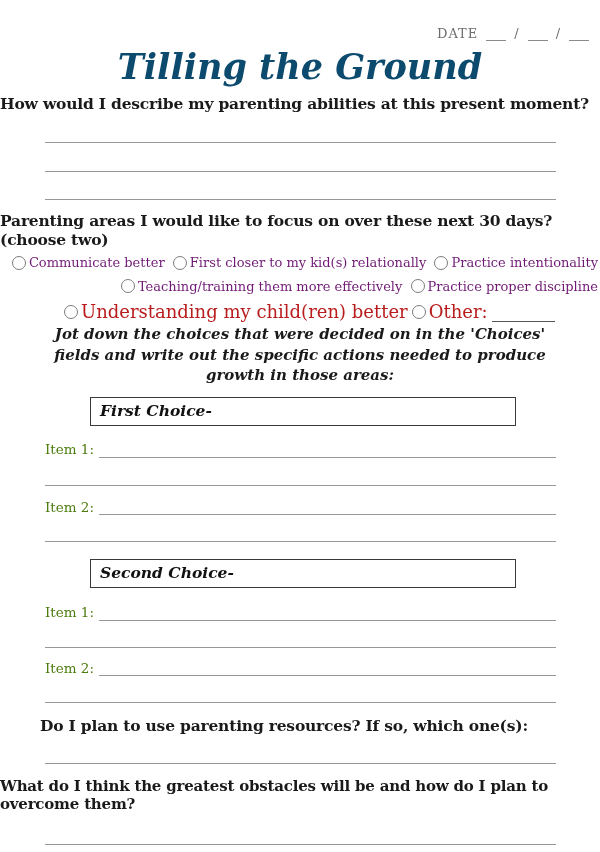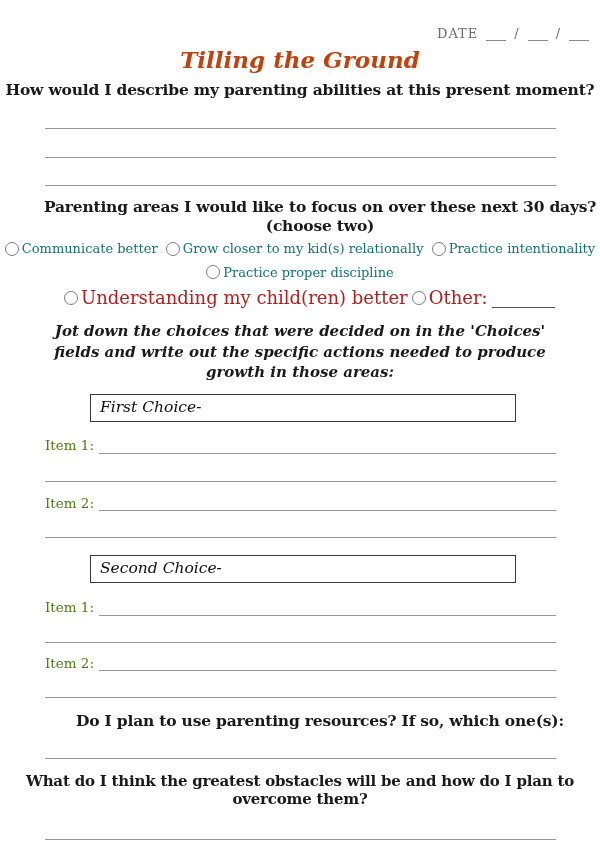--- a/index.html
+++ b/index.html
@@ -16,62 +16,62 @@
     position:absolute;top:26px;left:437px;
     font-size:13px;color:#6d6d6d;letter-spacing:1px;
     display:flex;align-items:flex-end;gap:8px;
   }
   .date-blank{display:inline-block;width:20px;height:12px;border-bottom:1.3px solid #8a8a8a;}
   .date-sep{color:#6d6d6d;font-size:13px;}
   
   .title{
     margin:47px 0 0 0;
     text-align:center;
-    font-size:23px;line-height:1.15;
+    font-size:35px;line-height:1.15;
     font-style:italic;font-weight:bold;
-    color:#c2410c;
+    color:#0c4a6e;
   }
   .q{
-    text-align:center;font-weight:bold;font-size:15.5px;color:#1a1a1a;
+    font-weight:bold;font-size:15.5px;color:#1a1a1a;
     letter-spacing:-0.2px;
   }
   .q1{margin-top:7px;}
   .rule{margin-left:45px;width:511px;border-bottom:1.5px solid #979797;}
   .r1{height:29px;}
   .r2{height:28px;}
   .r3{height:27px;}
-  .q2{margin-top:11px;margin-left:40px;}
+  .q2{margin-top:11px;}
   
   .opt-row{
-    text-align:center;font-size:13px;color:#0f766e;
+    text-align:right;font-size:13px;color:#701a75;
     margin-top:6px;white-space:nowrap;
   }
   .opt{display:inline-flex;align-items:center;margin:0 2px;}
   .opt-circle{
     display:inline-block;width:12px;height:12px;border:1.4px solid #7d7d7d;
     border-radius:50%;margin-right:3px;background:#fff;flex:none;
   }
   .opt-row3{
     display:flex;align-items:flex-end;margin:5px 45px 0 62px;
     font-size:18px;color:#b91c1c;
   }
   .opt-row3 .opt{align-self:center;}
   .other-line{flex:1;border-bottom:1.4px solid #555;height:13px;margin-left:2px;}
   
   .instruction{
-    margin:13px auto 0 auto;width:500px;
+    margin:2px auto 0 auto;width:500px;
     text-align:center;font-weight:bold;font-style:italic;
     font-size:15px;line-height:1.35;color:#1a1a1a;
   }
   
   .choice-box{
     margin-left:90px;width:415px;
     border:1.6px solid #3a3a3a;
     padding:3px 0 5px 9px;
-    font-weight:normal;font-style:italic;font-size:15.5px;color:#111;
+    font-weight:bold;font-style:italic;font-size:15.5px;color:#111;
     background:#fff;
   }
   .box1{margin-top:12px;}
   .box2{margin-top:17px;}
   
   .item-row{
     display:flex;align-items:flex-end;
     margin-left:45px;width:511px;
   }
   .item-label{font-size:13.5px;color:#4d7c0f;flex:none;line-height:1;padding-bottom:1px;}
@@ -113,29 +113,33 @@
 
   <div class="q q2">Parenting areas I would like to focus on over these next 30 days? (choose two)</div>
 
   <div class="opt-row">
     <span class="opt">
       <span class="opt-circle"></span>
       <span>Communicate better</span>
     </span>
     <span class="opt">
       <span class="opt-circle"></span>
-      <span>Grow closer to my kid(s) relationally</span>
+      <span>First closer to my kid(s) relationally</span>
     </span>
     <span class="opt">
       <span class="opt-circle"></span>
       <span>Practice intentionality</span>
     </span>
   </div>
 
   <div class="opt-row">
+    <span class="opt">
+      <span class="opt-circle"></span>
+      <span>Teaching/training them more effectively</span>
+    </span>
     <span class="opt">
       <span class="opt-circle"></span>
       <span>Practice proper discipline</span>
     </span>
   </div>
 
   <div class="opt-row3">
     <span class="opt">
       <span class="opt-circle"></span>
       <span>Understanding my child(ren) better</span>

